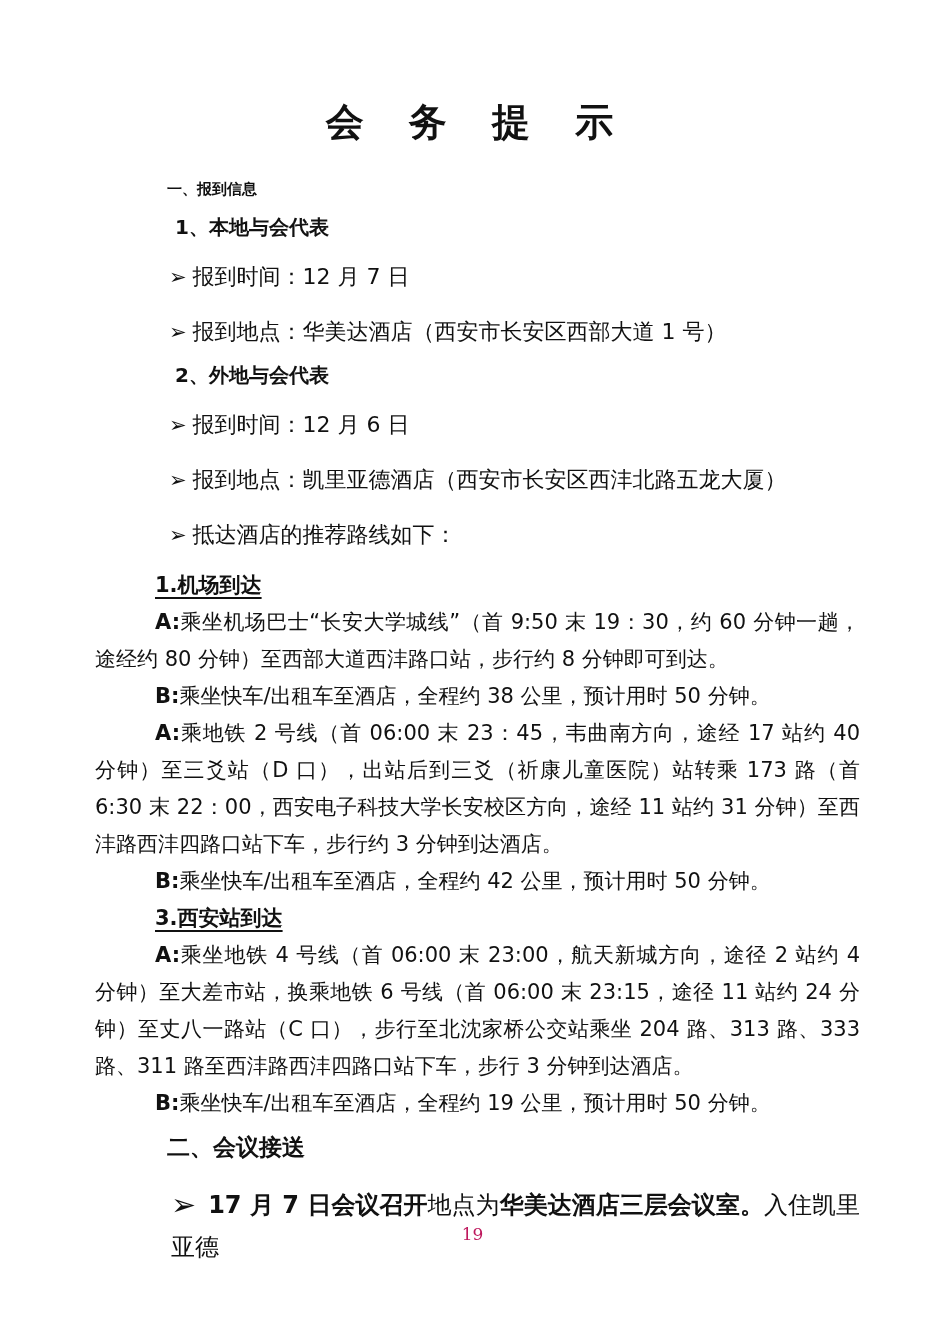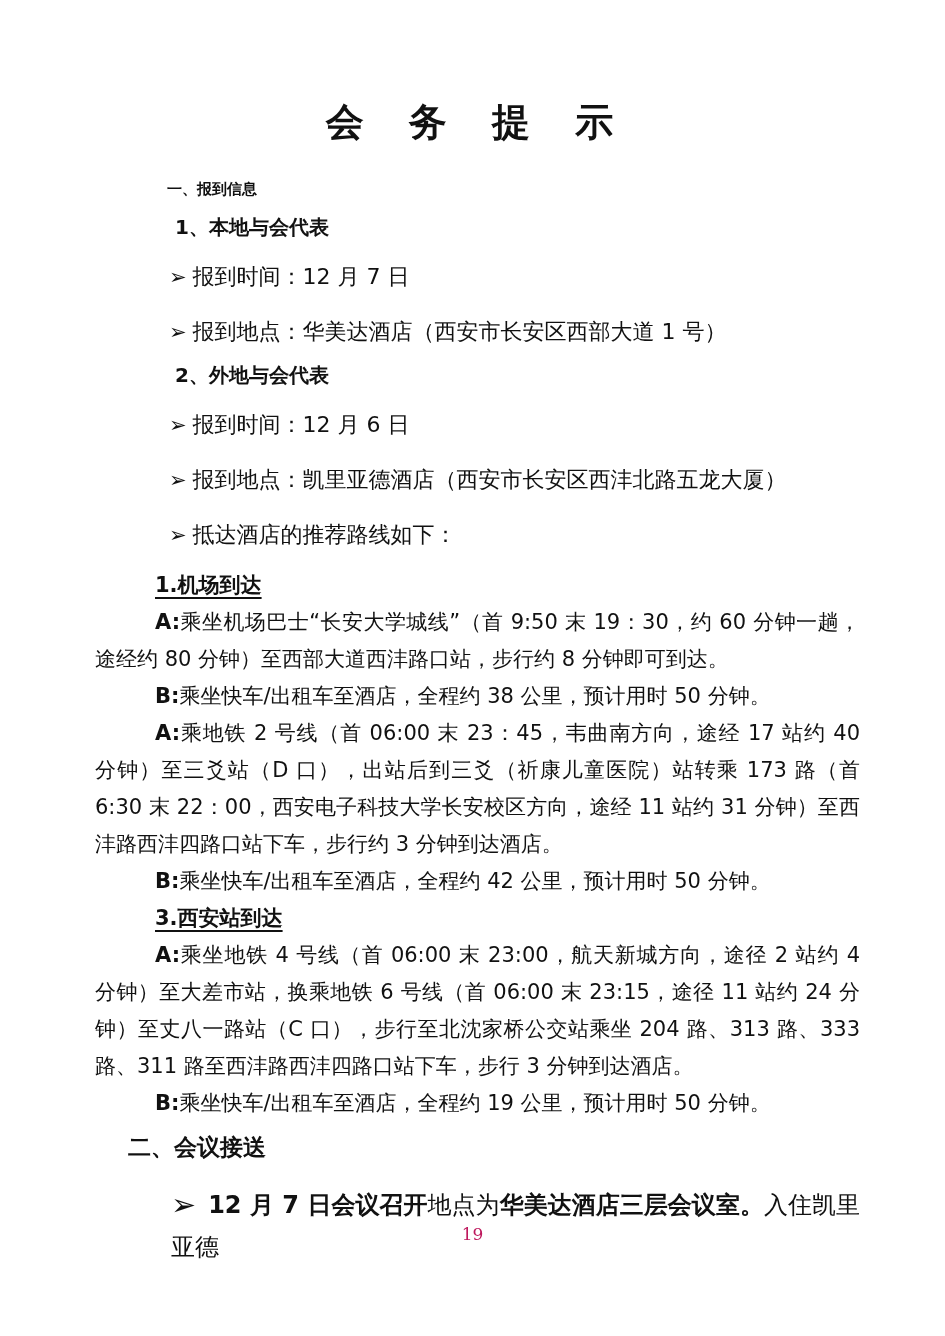--- a/index.html
+++ b/index.html
@@ -19,21 +19,21 @@
     margin:15px 0 0 74px;font-size:22px;line-height:40px;white-space:nowrap;
   }
   .bullet-line .arrow{font-size:21px;margin-right:6px;}
   .routes{margin-top:12px;font-size:21px;line-height:37px;}
   .route-heading{
     font-weight:700;text-indent:60px;margin:0;
   }
   .route-heading span{text-decoration:underline;text-decoration-thickness:2px;text-underline-offset:5px;}
   .para{margin:0;text-align:justify;text-indent:60px;}
   .pfx{font-weight:700;}
-  .h-major2{margin:10px 0 0 33px;font-size:23px;font-weight:700;line-height:30px;}
+  .h-major2{margin:10px 0 0 72px;font-size:23px;font-weight:700;line-height:30px;}
   .final-bullet{
     margin:22px 0 0 76px;font-size:24px;line-height:42px;text-align:justify;
   }
   .final-bullet .arrow-big{font-size:30px;margin-right:12px;vertical-align:-2px;}
   .b{font-weight:700;}
   .n{font-weight:400;}
   .page-number{
     position:absolute;bottom:92px;left:0;width:100%;text-align:center;
     font-size:17px;font-family:"DejaVu Serif",serif;color:#be185d;
   }
@@ -80,19 +80,19 @@
 
       <p class="route-heading"><span>3.西安站到达</span></p>
       <p class="para"><span class="pfx">A:</span><span>乘坐地铁 4 号线（首 06:00 末 23:00，航天新城方向，途径 2 站约 4 分钟）至大差市站，换乘地铁 6 号线（首 06:00 末 23:15，途径 11 站约 24 分钟）至丈八一路站（C 口），步行至北沈家桥公交站乘坐 204 路、313 路、333 路、311 路至西沣路西沣四路口站下车，步行 3 分钟到达酒店。</span></p>
       <p class="para"><span class="pfx">B:</span><span>乘坐快车/出租车至酒店，全程约 19 公里，预计用时 50 分钟。</span></p>
 
     </div>
 
     <div class="h-major2">二、会议接送</div>
 
     <div class="final-bullet">
-      <span class="arrow-big">➢</span><span class="b">12 月 7 日会议召开</span><span class="n">地点为</span><span class="b">华美达酒店三层会议室。</span><span class="n">入住凯里亚德</span>
+      <span class="arrow-big">➢</span><span class="b">17 月 7 日会议召开</span><span class="n">地点为</span><span class="b">华美达酒店三层会议室。</span><span class="n">入住凯里亚德</span>
     </div>
 
   </div>
 
   <div class="page-number">19</div>
 </div>
 
 </body></html>

